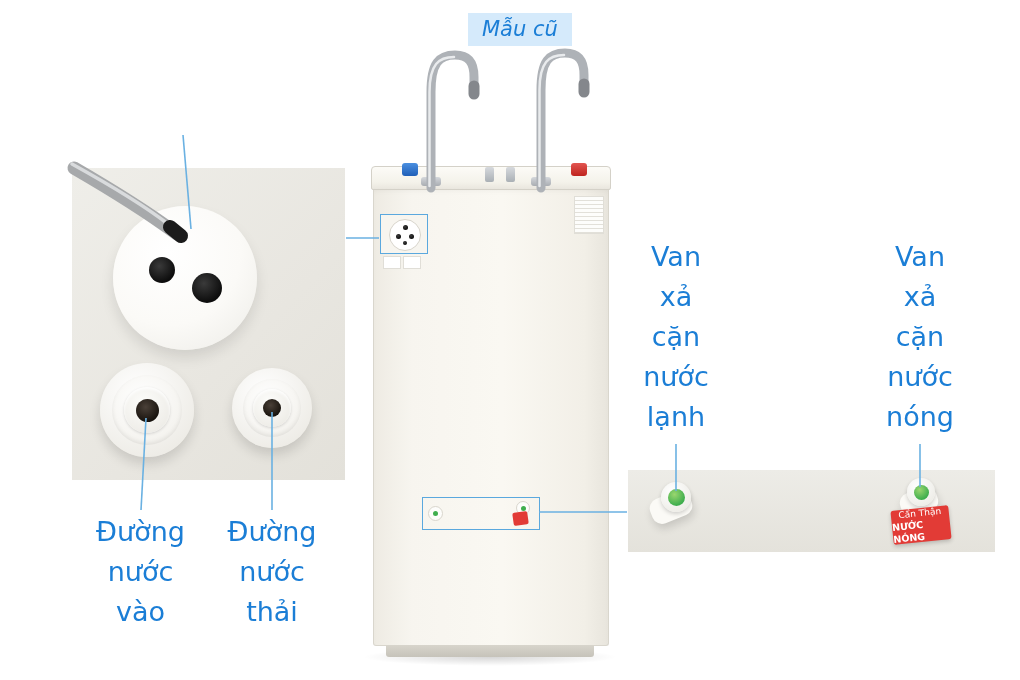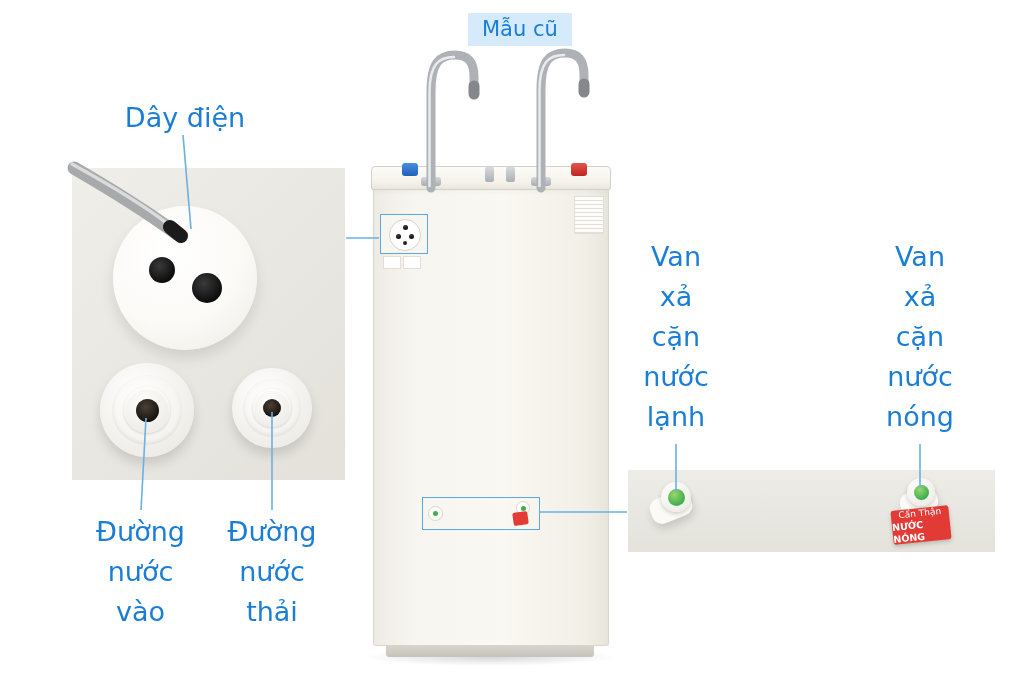--- a/index.html
+++ b/index.html
@@ -11,21 +11,21 @@
   }
   html,body{margin:0;padding:0;background:#fff;}
   #stage{
     position:relative;width:1020px;height:680px;background:#ffffff;overflow:hidden;
     font-family:"DejaVu Sans","Liberation Sans",sans-serif;
   }
   .abs{position:absolute;}
   
   .badge{
     left:468px;top:13px;padding:4px 14px;background:var(--badge-bg);
-    color:var(--accent-blue);font-size:21px;line-height:1.2;
+    color:var(--accent-blue);font-size:21px;line-height:1.2;font-style:italic;
   }
   
   .blab{
     color:var(--accent-blue);font-size:27px;text-align:center;
     white-space:pre-line;line-height:40px;z-index:7;
   }
   
   .inset{background:linear-gradient(135deg,#efeee9 0%,#e8e6e0 60%,#e3e1da 100%);}
   .inset-left{left:72px;top:168px;width:273px;height:312px;}
   .inset-right{left:628px;top:470px;width:367px;height:82px;background:linear-gradient(180deg,#edece7,#e4e2db);}
@@ -173,21 +173,20 @@
     </g>
     <line class="cline" x1="183" y1="135" x2="191" y2="229"></line>
     <line class="cline" x1="146" y1="418" x2="141" y2="510"></line>
     <line class="cline" x1="272" y1="412" x2="272" y2="510"></line>
     <line class="cline" x1="346" y1="238" x2="379" y2="238"></line>
     <line class="cline" x1="539" y1="512" x2="627" y2="512"></line>
     <line class="cline" x1="676" y1="444" x2="676" y2="491"></line>
     <line class="cline" x1="920" y1="444" x2="920" y2="487"></line>
   </svg>
 
-  <div class="abs blab" style="left:105px;top:98px;width:160px;">Dây điện</div>
   <div class="abs blab" style="left:63px;top:512px;width:155px;">Đường
 nước
 vào</div>
   <div class="abs blab" style="left:196px;top:512px;width:152px;">Đường
 nước
 thải</div>
   <div class="abs blab" style="left:616px;top:237px;width:120px;">Van
 xả
 cặn
 nước

